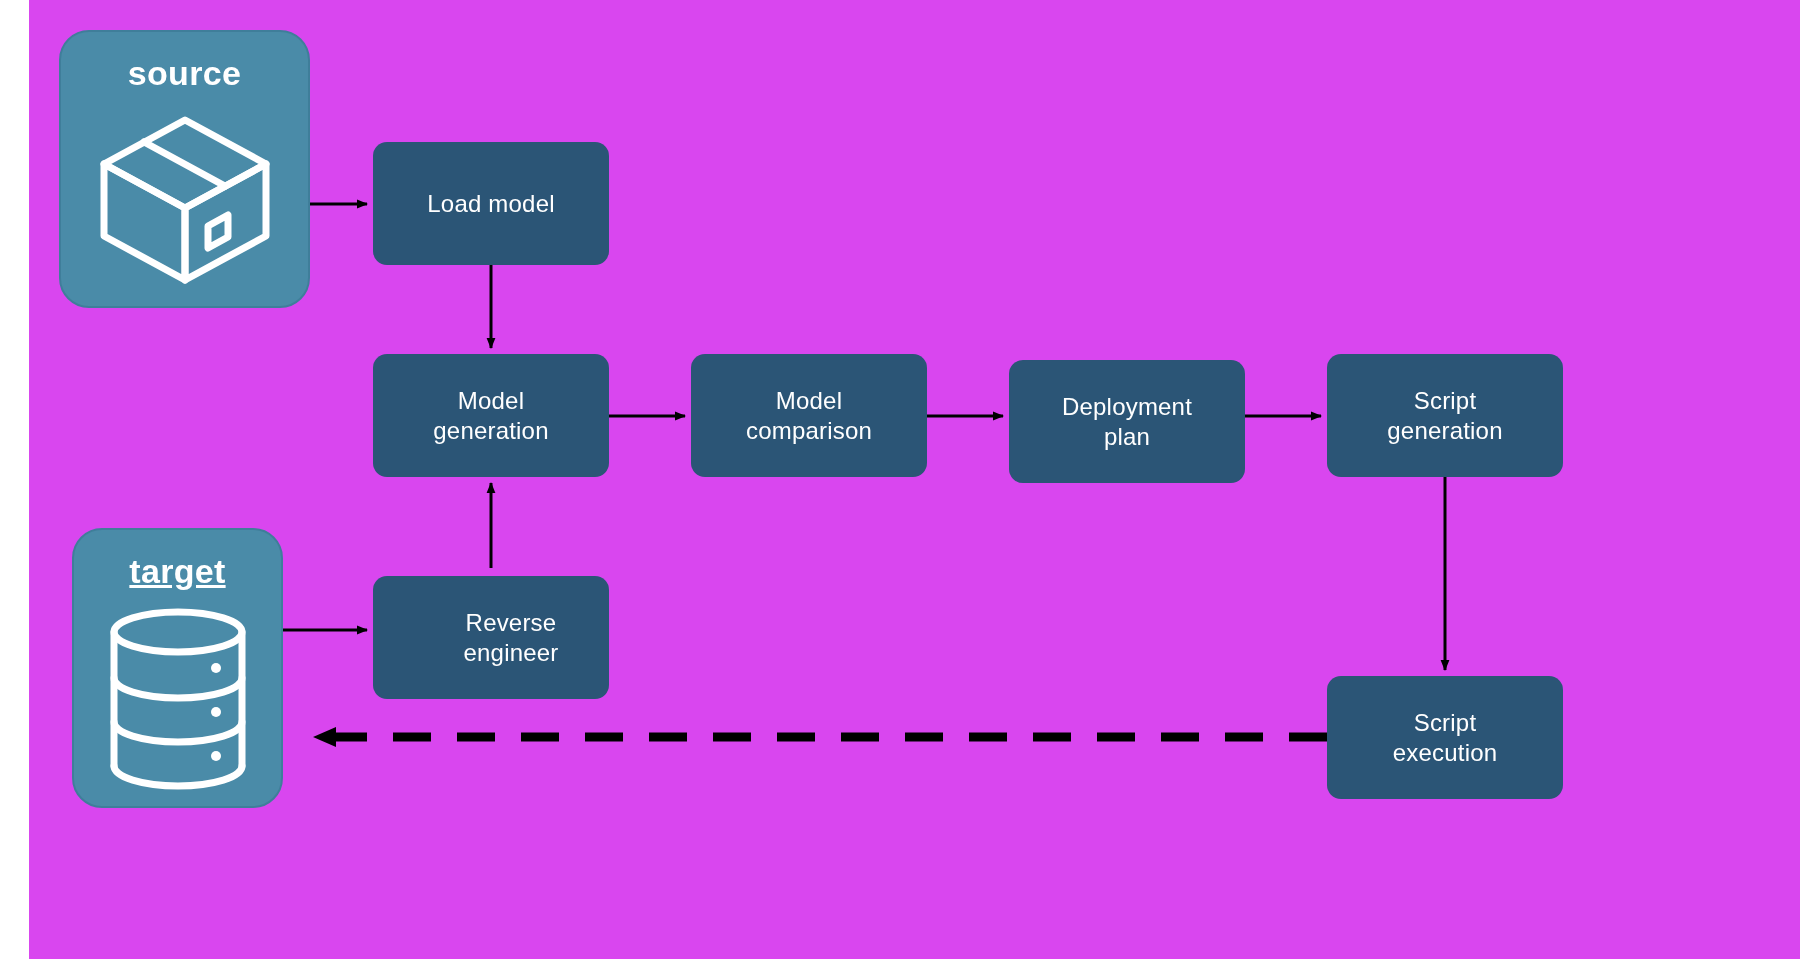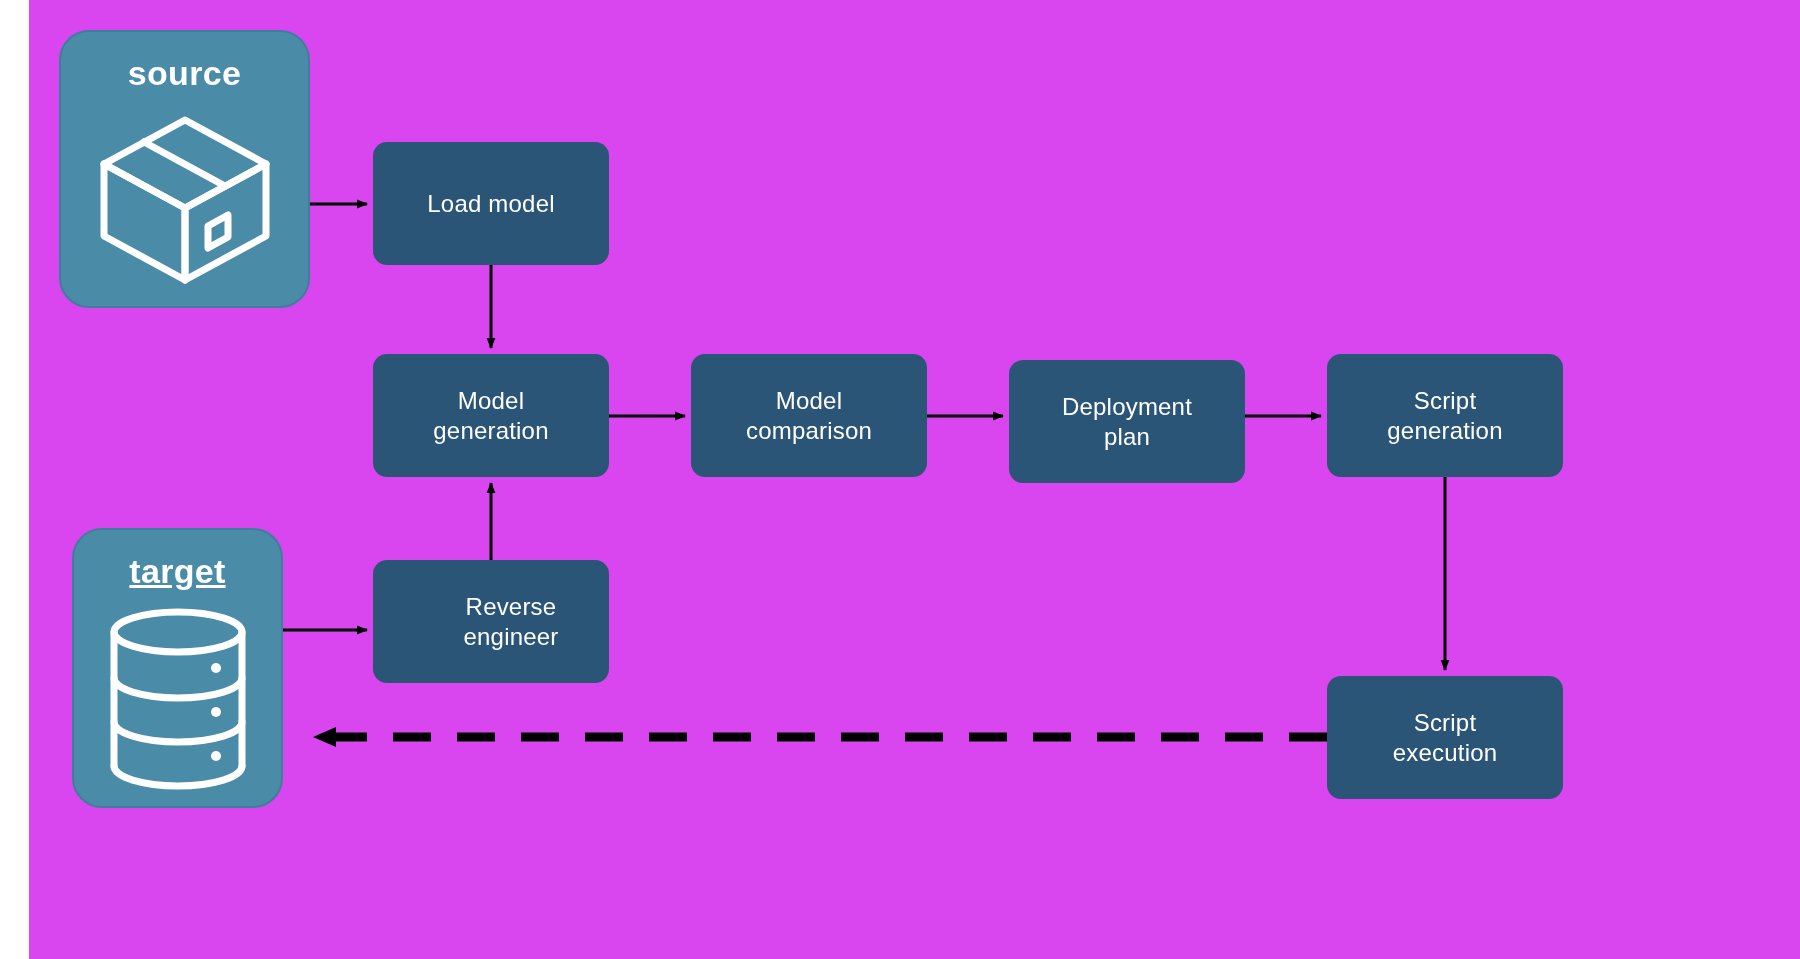--- a/index.html
+++ b/index.html
@@ -182,21 +182,21 @@
     </div>
   </div>
 
   <div class="node process" style="left:1298px; top:354px; width:236px; height:123px;">
     <div>
       <span class="lbl-line">Script</span>
       <span class="lbl-line">generation</span>
     </div>
   </div>
 
-  <div class="node process" style="left:344px; top:560px; width:236px; height:123px;padding-left:40px;">
+  <div class="node process" style="left:344px; top:576px; width:236px; height:123px;padding-left:40px;">
     <div>
       <span class="lbl-line">Reverse</span>
       <span class="lbl-line">engineer</span>
     </div>
   </div>
 
   <div class="node process" style="left:1298px; top:676px; width:236px; height:123px;">
     <div>
       <span class="lbl-line">Script</span>
       <span class="lbl-line">execution</span>

